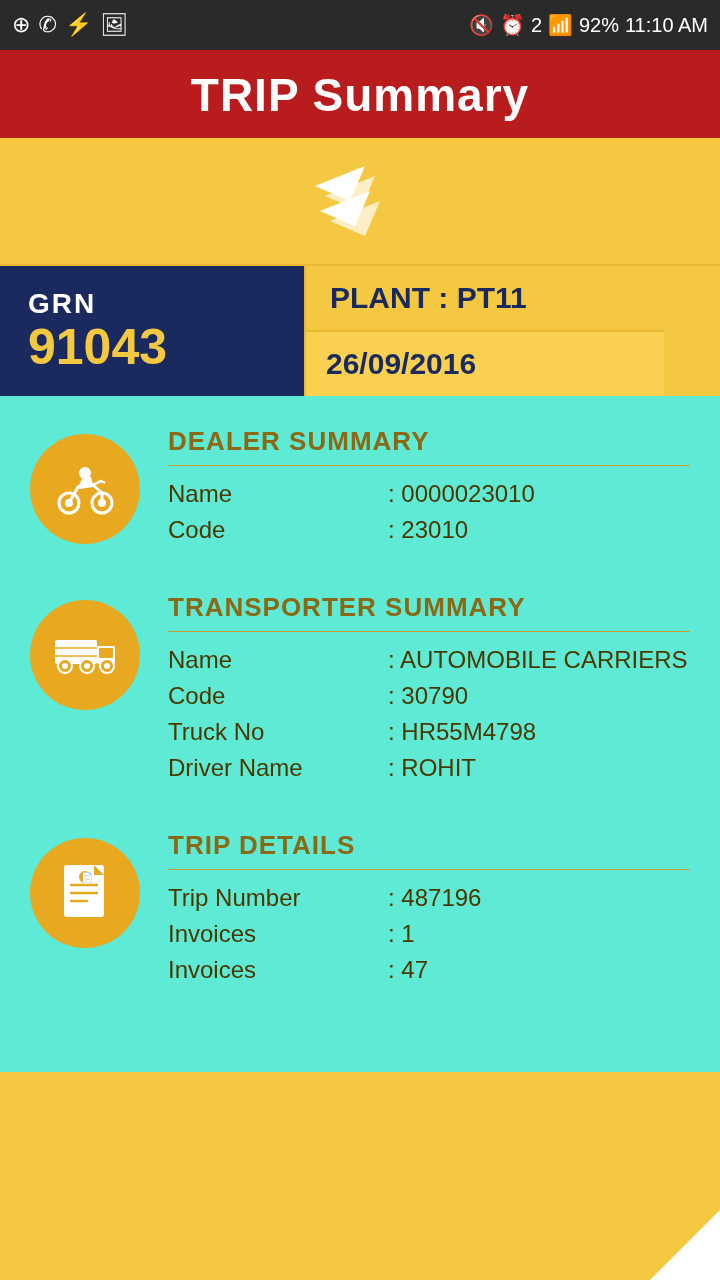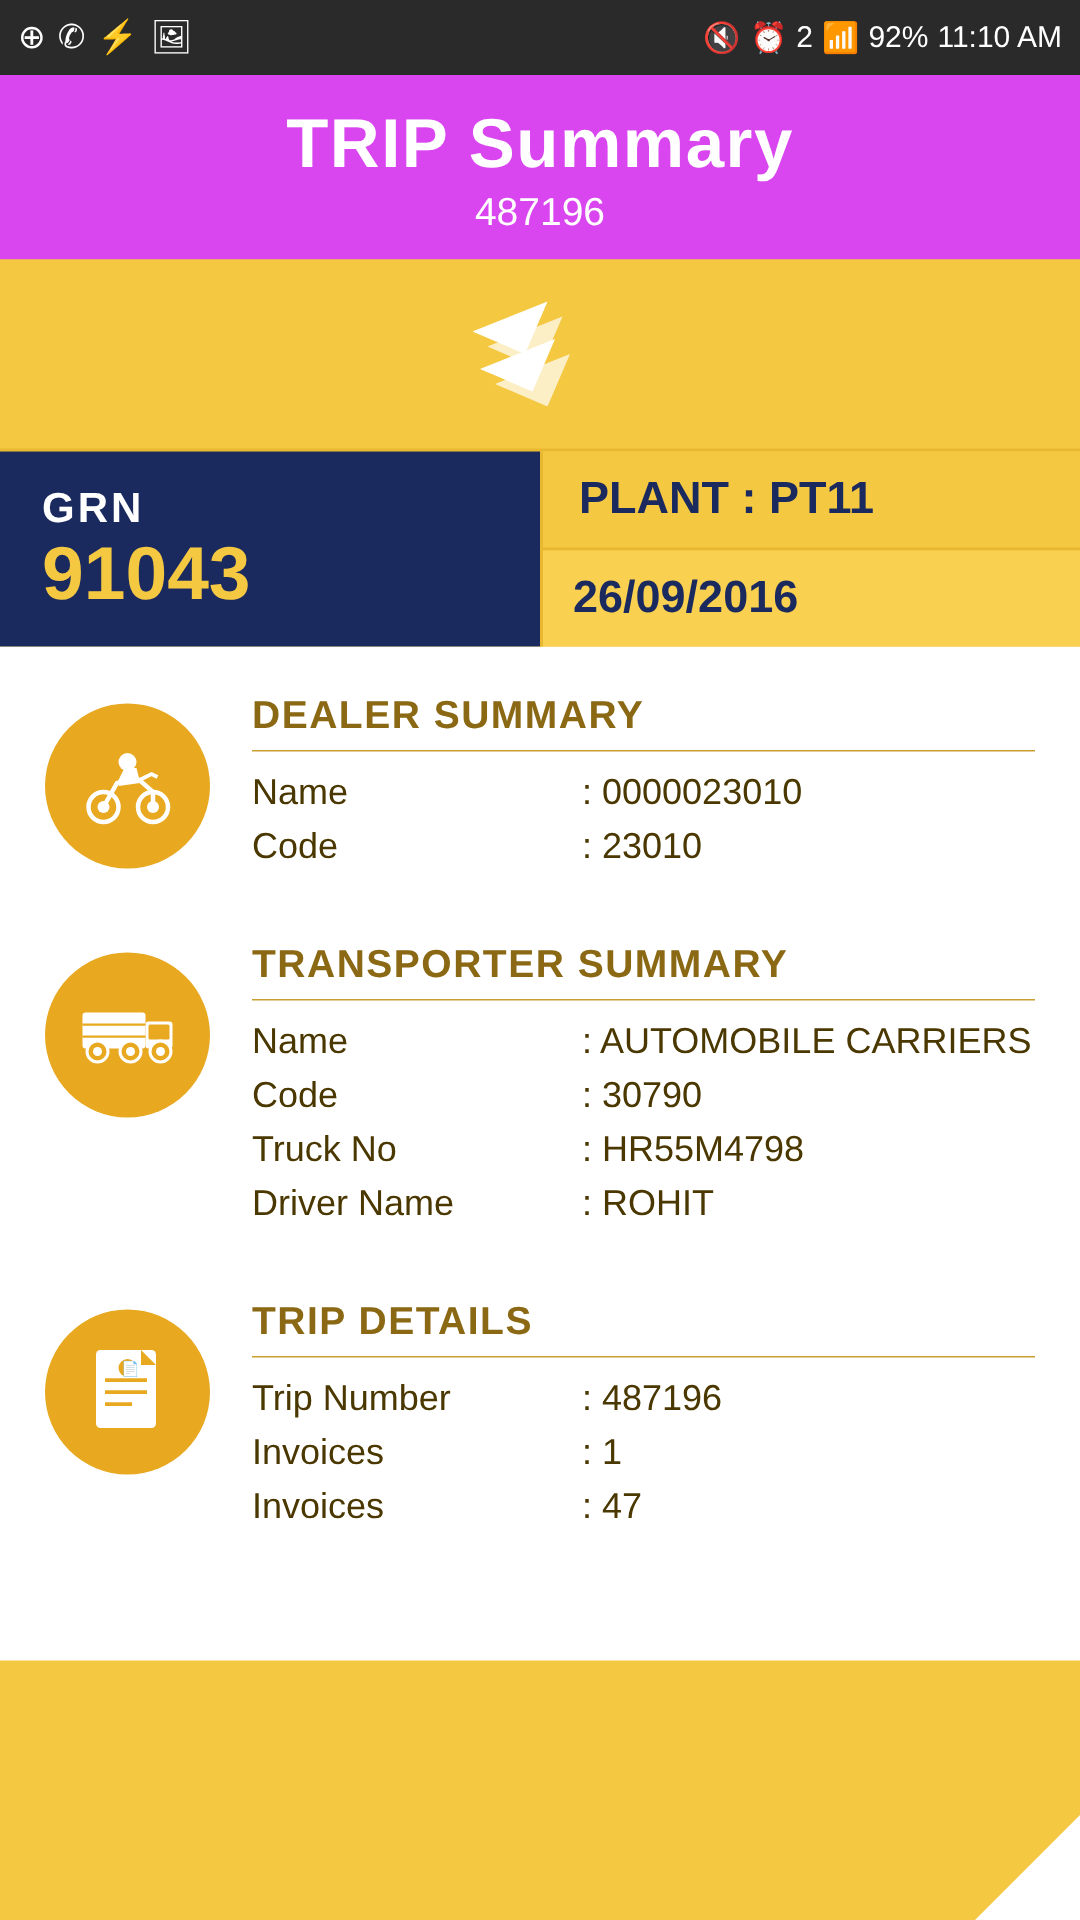--- a/index.html
+++ b/index.html
@@ -22,21 +22,21 @@
       justify-content: space-between;
       padding: 0 12px;
       color: white;
       font-size: 22px;
     }
     .status-left { display: flex; gap: 8px; align-items: center; }
     .status-right { display: flex; gap: 6px; align-items: center; font-size: 20px; }
 
     
     .header {
-      background: #d946ef;
+      background: #b91c1c;
       width: 720px;
       padding: 18px 0 16px;
       text-align: center;
     }
     .header-title {
       color: white;
       font-size: 46px;
       font-weight: bold;
       letter-spacing: 1px;
     }
@@ -58,21 +58,21 @@
     }
 
     
     .grn-plant-row {
       width: 720px;
       display: flex;
       height: 130px;
     }
     .grn-section {
       background: #1a2a5e;
-      width: 360px;
+      width: 304px;
       display: flex;
       flex-direction: column;
       justify-content: center;
       padding: 16px 28px;
     }
     .grn-label {
       color: white;
       font-size: 28px;
       font-weight: bold;
       letter-spacing: 2px;
@@ -112,21 +112,21 @@
       border-left: 2px solid #e8b830;
     }
     .date-text {
       color: #1a2a5e;
       font-size: 30px;
       font-weight: bold;
     }
 
     
     .main-content {
-      background: #ffffff;
+      background: #5eead4;
       padding: 30px 30px 40px;
     }
 
     
     .summary-section {
       display: flex;
       align-items: flex-start;
       margin-bottom: 40px;
     }
     .icon-circle {
@@ -197,21 +197,20 @@
     <span>⏰</span>
     <span>2</span>
     <span>📶</span>
     <span>92%</span>
     <span>11:10 AM</span>
   </div>
 </div>
 
 <div class="header">
   <div class="header-title">TRIP Summary</div>
-  <div class="header-subtitle">487196</div>
 </div>
 
 <div class="logo-banner">
   <svg width="90" height="70" viewBox="0 0 90 70">
 
     <polygon points="0,20 50,0 35,35" fill="white"></polygon>
     <polygon points="10,30 60,10 45,45" fill="white" opacity="0.7"></polygon>
     <polygon points="5,45 55,25 40,60" fill="white"></polygon>
     <polygon points="15,55 65,35 50,70" fill="white" opacity="0.7"></polygon>
   </svg>

